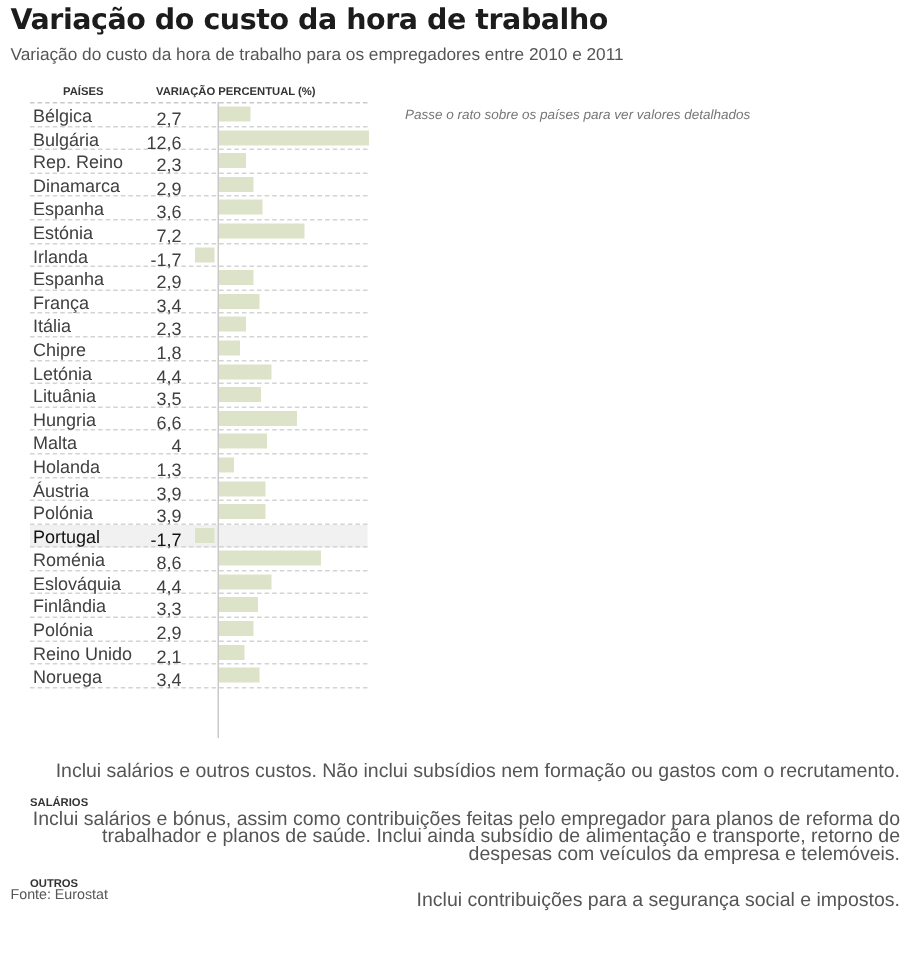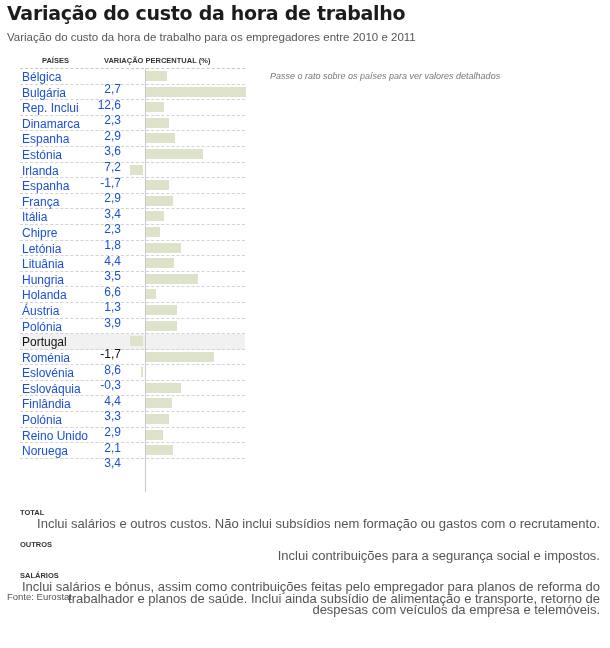--- a/index.html
+++ b/index.html
@@ -4,24 +4,24 @@
 <style>
   html, body { margin:0; padding:0; background:#ffffff; }
   body { width:610px; height:648px; position:relative; overflow:hidden; font-family:"Liberation Sans", sans-serif; color:#222; }
   .title { position:absolute; left:7px; top:2px; font-family:"DejaVu Sans", sans-serif; font-weight:bold; font-size:19px; letter-spacing:-0.3px; color:#1c1c1c; }
   .subtitle { position:absolute; left:7px; top:31px; font-size:11.5px; color:#555; }
   .table { position:absolute; left:20px; top:54px; width:225px; }
   .hdr { position:relative; height:14px; font-size:7.5px; font-weight:bold; color:#333; text-transform:uppercase; border-bottom:1px dashed #c9c9c9; }
   .hdr .c1 { position:absolute; left:2px; top:2px;padding-left:20px; }
   .hdr .c2 { position:absolute; left:84px; top:2px; }
   .rows { position:relative; }
-  .row { position:relative; height:15.6px; border-bottom:1px dashed #d3d3d3; box-sizing:border-box; font-size:12px; color:#1d4ed8; }
+  .row { position:relative; height:15.6px; border-bottom:1px dashed #d3d3d3; box-sizing:border-box; font-size:12px; color:#404040; }
   .row.hl { background:#f1f1f1; font-weight:normal; color:#111; }
   .row .name { position:absolute; left:2px; top:1px; white-space:nowrap; }
-  .row .val { position:absolute; right:124px; top:13px; text-align:center; }
+  .row .val { position:absolute; right:124px; top:3px; text-align:center; }
   .row .bar { position:absolute; top:2px; height:10px; background:#dde3c9; }
   .axis { position:absolute; left:145px; top:68px; width:1px; height:424px; background:#c9c9c9; }
   .hint { position:absolute; left:270px; top:71px; font-size:9px; font-style:italic; color:#777; }
   .notes { position:absolute; left:20px; top:508px; width:580px; }
   .note { margin-bottom:10px; }
   .note .nh { font-size:7.5px; font-weight:bold; color:#333; text-transform:uppercase; line-height:10px; }
   .note .nt { font-size:13px; color:#555; line-height:11.5px;text-align:right; }
   .source { position:absolute; left:7px; top:591px; font-size:9.5px; color:#555; }
 </style>
 </head>
@@ -40,21 +40,21 @@
         <span class="name">Bélgica</span>
         <span class="val">2,7</span>
         <div class="bar" style="left: 126px; width: 21.438px; background: rgb(221, 227, 201);"></div>
       </div>
       <div class="row">
         <span class="name">Bulgária</span>
         <span class="val">12,6</span>
         <div class="bar" style="left: 126px; width: 100.044px; background: rgb(221, 227, 201);"></div>
       </div>
       <div class="row">
-        <span class="name">Rep. Inclui</span>
+        <span class="name">Rep. Reino</span>
         <span class="val">2,3</span>
         <div class="bar" style="left: 126px; width: 18.262px; background: rgb(221, 227, 201);"></div>
       </div>
       <div class="row">
         <span class="name">Dinamarca</span>
         <span class="val">2,9</span>
         <div class="bar" style="left: 126px; width: 23.026px; background: rgb(221, 227, 201);"></div>
       </div>
       <div class="row">
         <span class="name">Espanha</span>
@@ -100,20 +100,25 @@
         <span class="name">Lituânia</span>
         <span class="val">3,5</span>
         <div class="bar" style="left: 126px; width: 27.79px; background: rgb(221, 227, 201);"></div>
       </div>
       <div class="row">
         <span class="name">Hungria</span>
         <span class="val">6,6</span>
         <div class="bar" style="left: 126px; width: 52.404px; background: rgb(221, 227, 201);"></div>
       </div>
       <div class="row">
+        <span class="name">Malta</span>
+        <span class="val">4</span>
+        <div class="bar" style="left: 126px; width: 31.76px; background: rgb(221, 227, 201);"></div>
+      </div>
+      <div class="row">
         <span class="name">Holanda</span>
         <span class="val">1,3</span>
         <div class="bar" style="left: 126px; width: 10.322px; background: rgb(221, 227, 201);"></div>
       </div>
       <div class="row">
         <span class="name">Áustria</span>
         <span class="val">3,9</span>
         <div class="bar" style="left: 126px; width: 30.966px; background: rgb(221, 227, 201);"></div>
       </div>
       <div class="row">
@@ -123,25 +128,20 @@
       </div>
       <div class="row hl">
         <span class="name">Portugal</span>
         <span class="val">-1,7</span>
         <div class="bar" style="left: 109.502px; width: 13.498px; background: rgb(221, 227, 201);"></div>
       </div>
       <div class="row">
         <span class="name">Roménia</span>
         <span class="val">8,6</span>
         <div class="bar" style="left: 126px; width: 68.284px; background: rgb(221, 227, 201);"></div>
-      </div>
-      <div class="row">
-        <span class="name">Eslovénia</span>
-        <span class="val">-0,3</span>
-        <div class="bar" style="left: 120.618px; width: 2.382px; background: rgb(221, 227, 201);"></div>
       </div>
       <div class="row">
         <span class="name">Eslováquia</span>
         <span class="val">4,4</span>
         <div class="bar" style="left: 126px; width: 34.936px; background: rgb(221, 227, 201);"></div>
       </div>
       <div class="row">
         <span class="name">Finlândia</span>
         <span class="val">3,3</span>
         <div class="bar" style="left: 126px; width: 26.202px; background: rgb(221, 227, 201);"></div>
@@ -163,26 +163,25 @@
       </div>
     </div>
 </div>
 
 <div class="axis"></div>
 
 <div class="hint">Passe o rato sobre os países para ver valores detalhados</div>
 
 <div class="notes" id="notes">
     <div class="note">
-      <div class="nh">TOTAL</div>
       <div class="nt">Inclui salários e outros custos. Não inclui subsídios nem formação ou gastos com o recrutamento.</div>
+    </div>
+    <div class="note">
+      <div class="nh">SALÁRIOS</div>
+      <div class="nt">Inclui salários e bónus, assim como contribuições feitas pelo empregador para planos de reforma do trabalhador e planos de saúde. Inclui ainda subsídio de alimentação e transporte, retorno de despesas com veículos da empresa e telemóveis.</div>
     </div>
     <div class="note">
       <div class="nh">OUTROS</div>
       <div class="nt">Inclui contribuições para a segurança social e impostos.</div>
-    </div>
-    <div class="note">
-      <div class="nh">SALÁRIOS</div>
-      <div class="nt">Inclui salários e bónus, assim como contribuições feitas pelo empregador para planos de reforma do trabalhador e planos de saúde. Inclui ainda subsídio de alimentação e transporte, retorno de despesas com veículos da empresa e telemóveis.</div>
     </div>
   </div>
 
 <div class="source">Fonte: Eurostat</div>
 
 </body></html>

